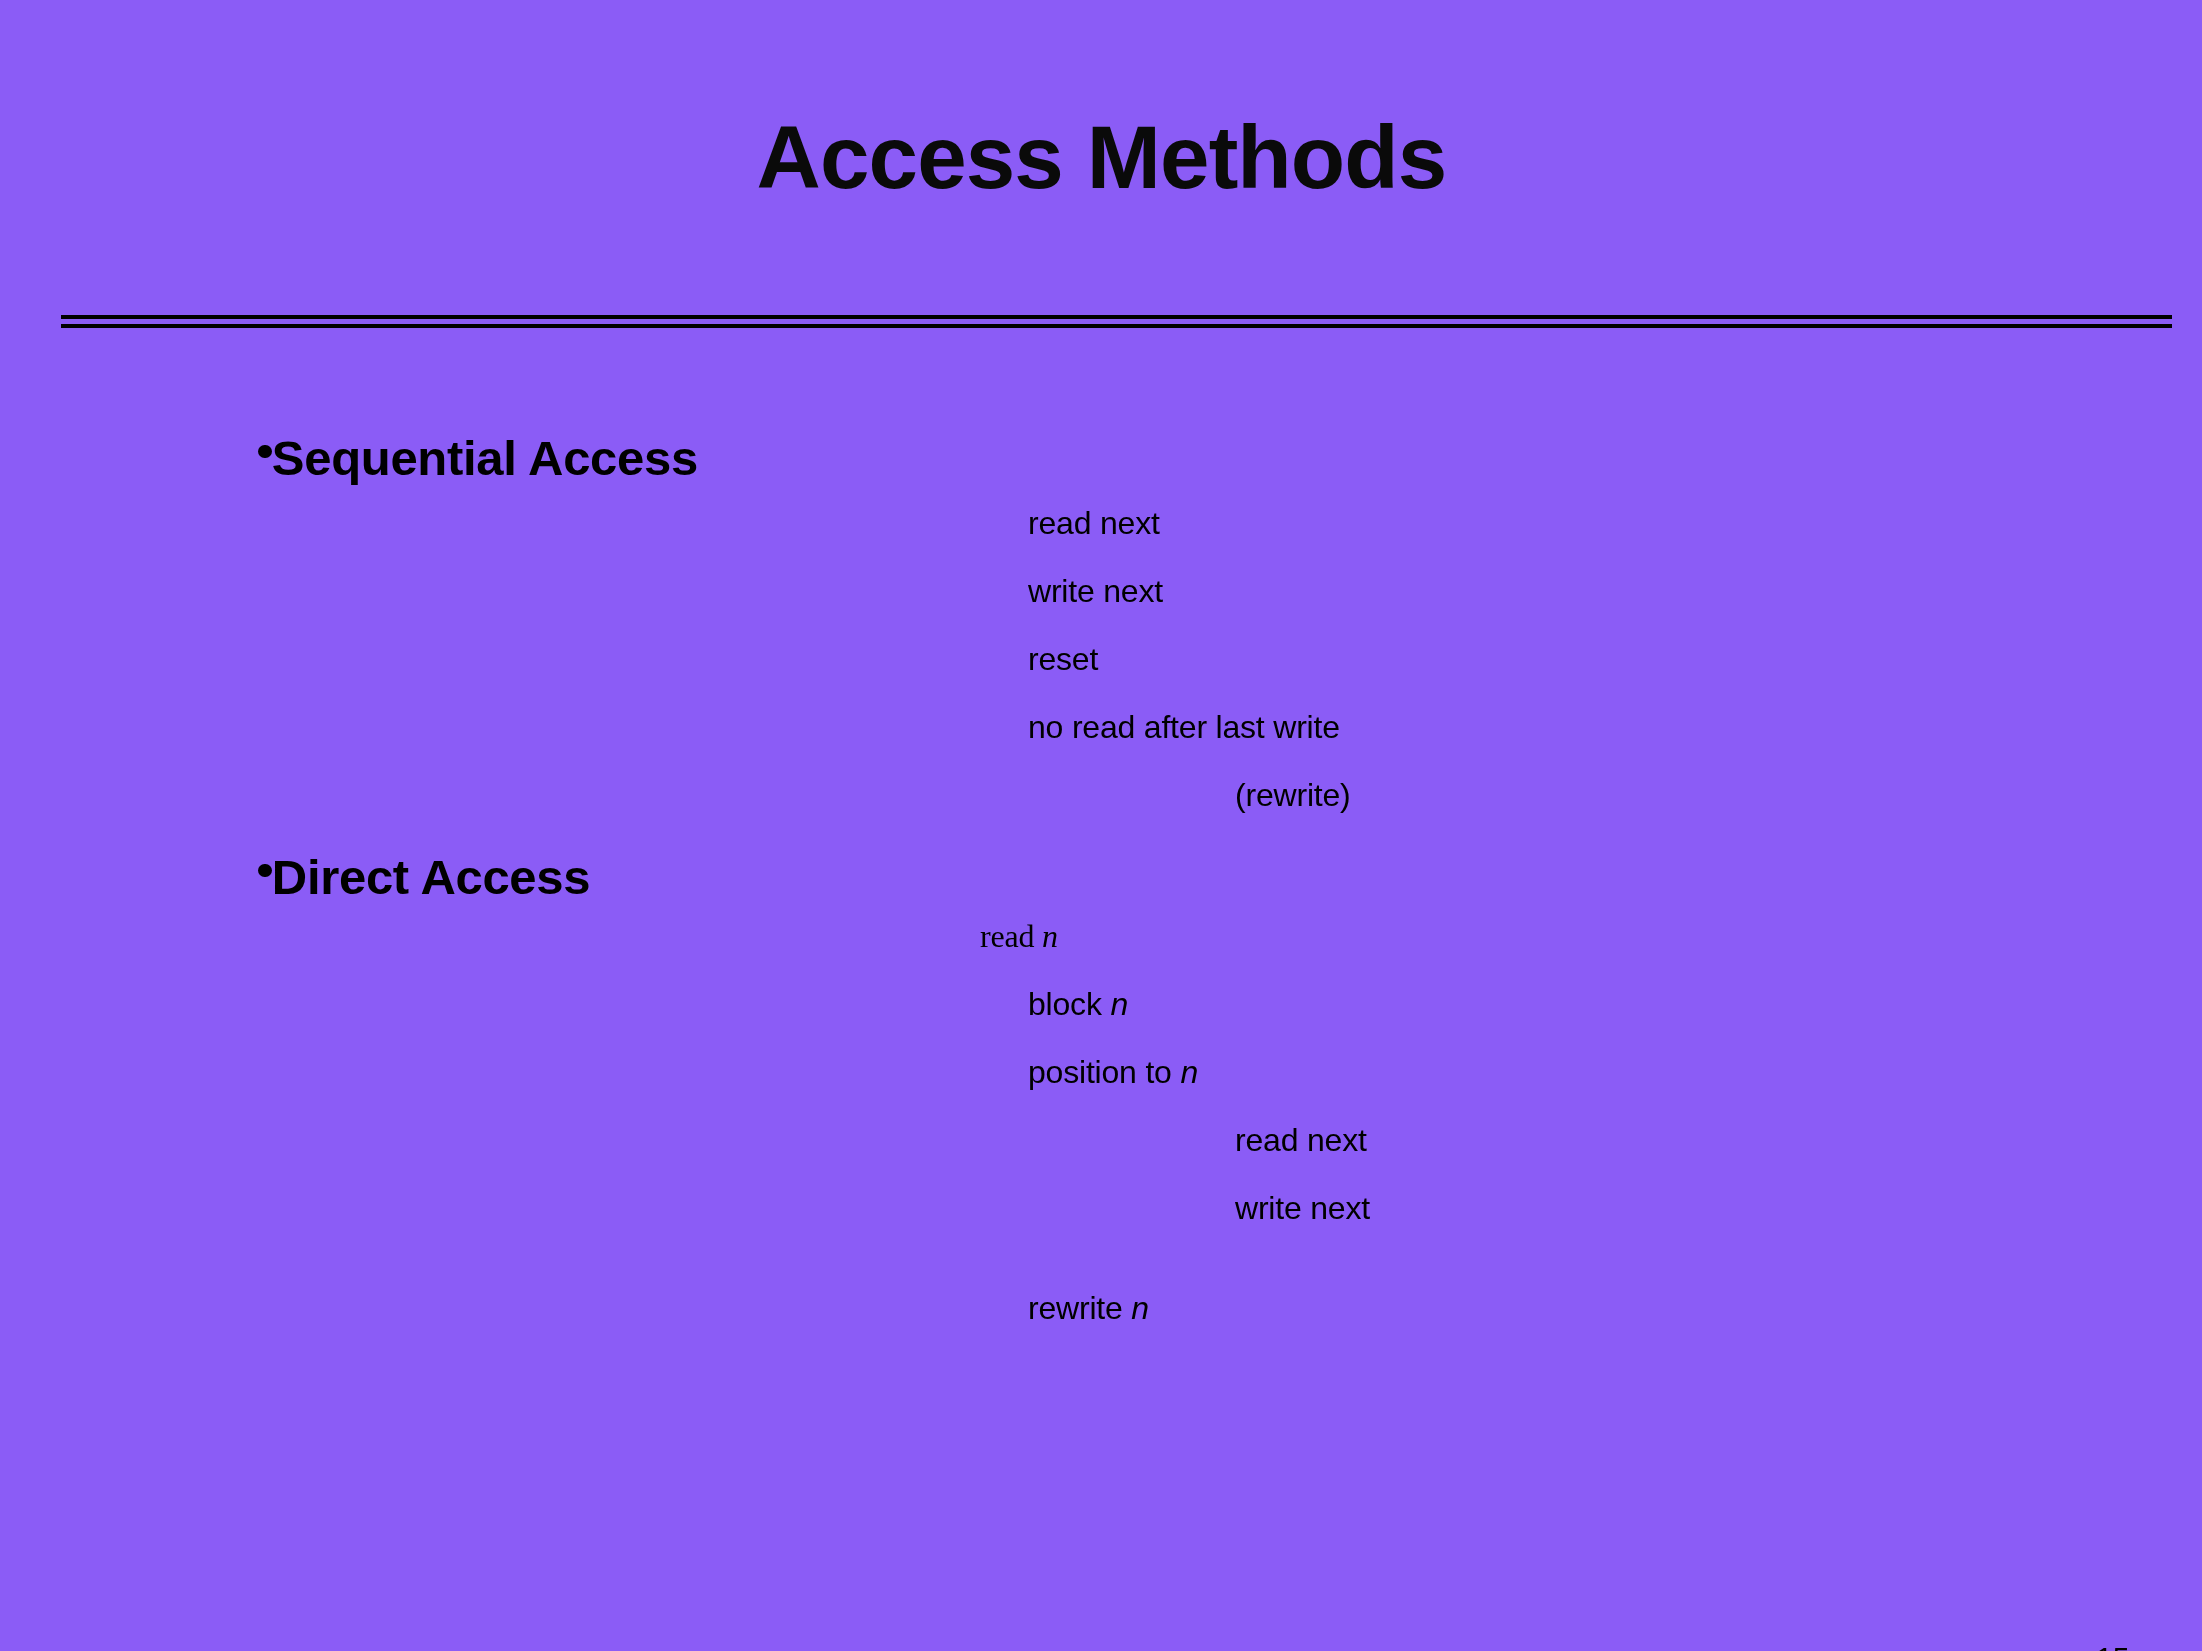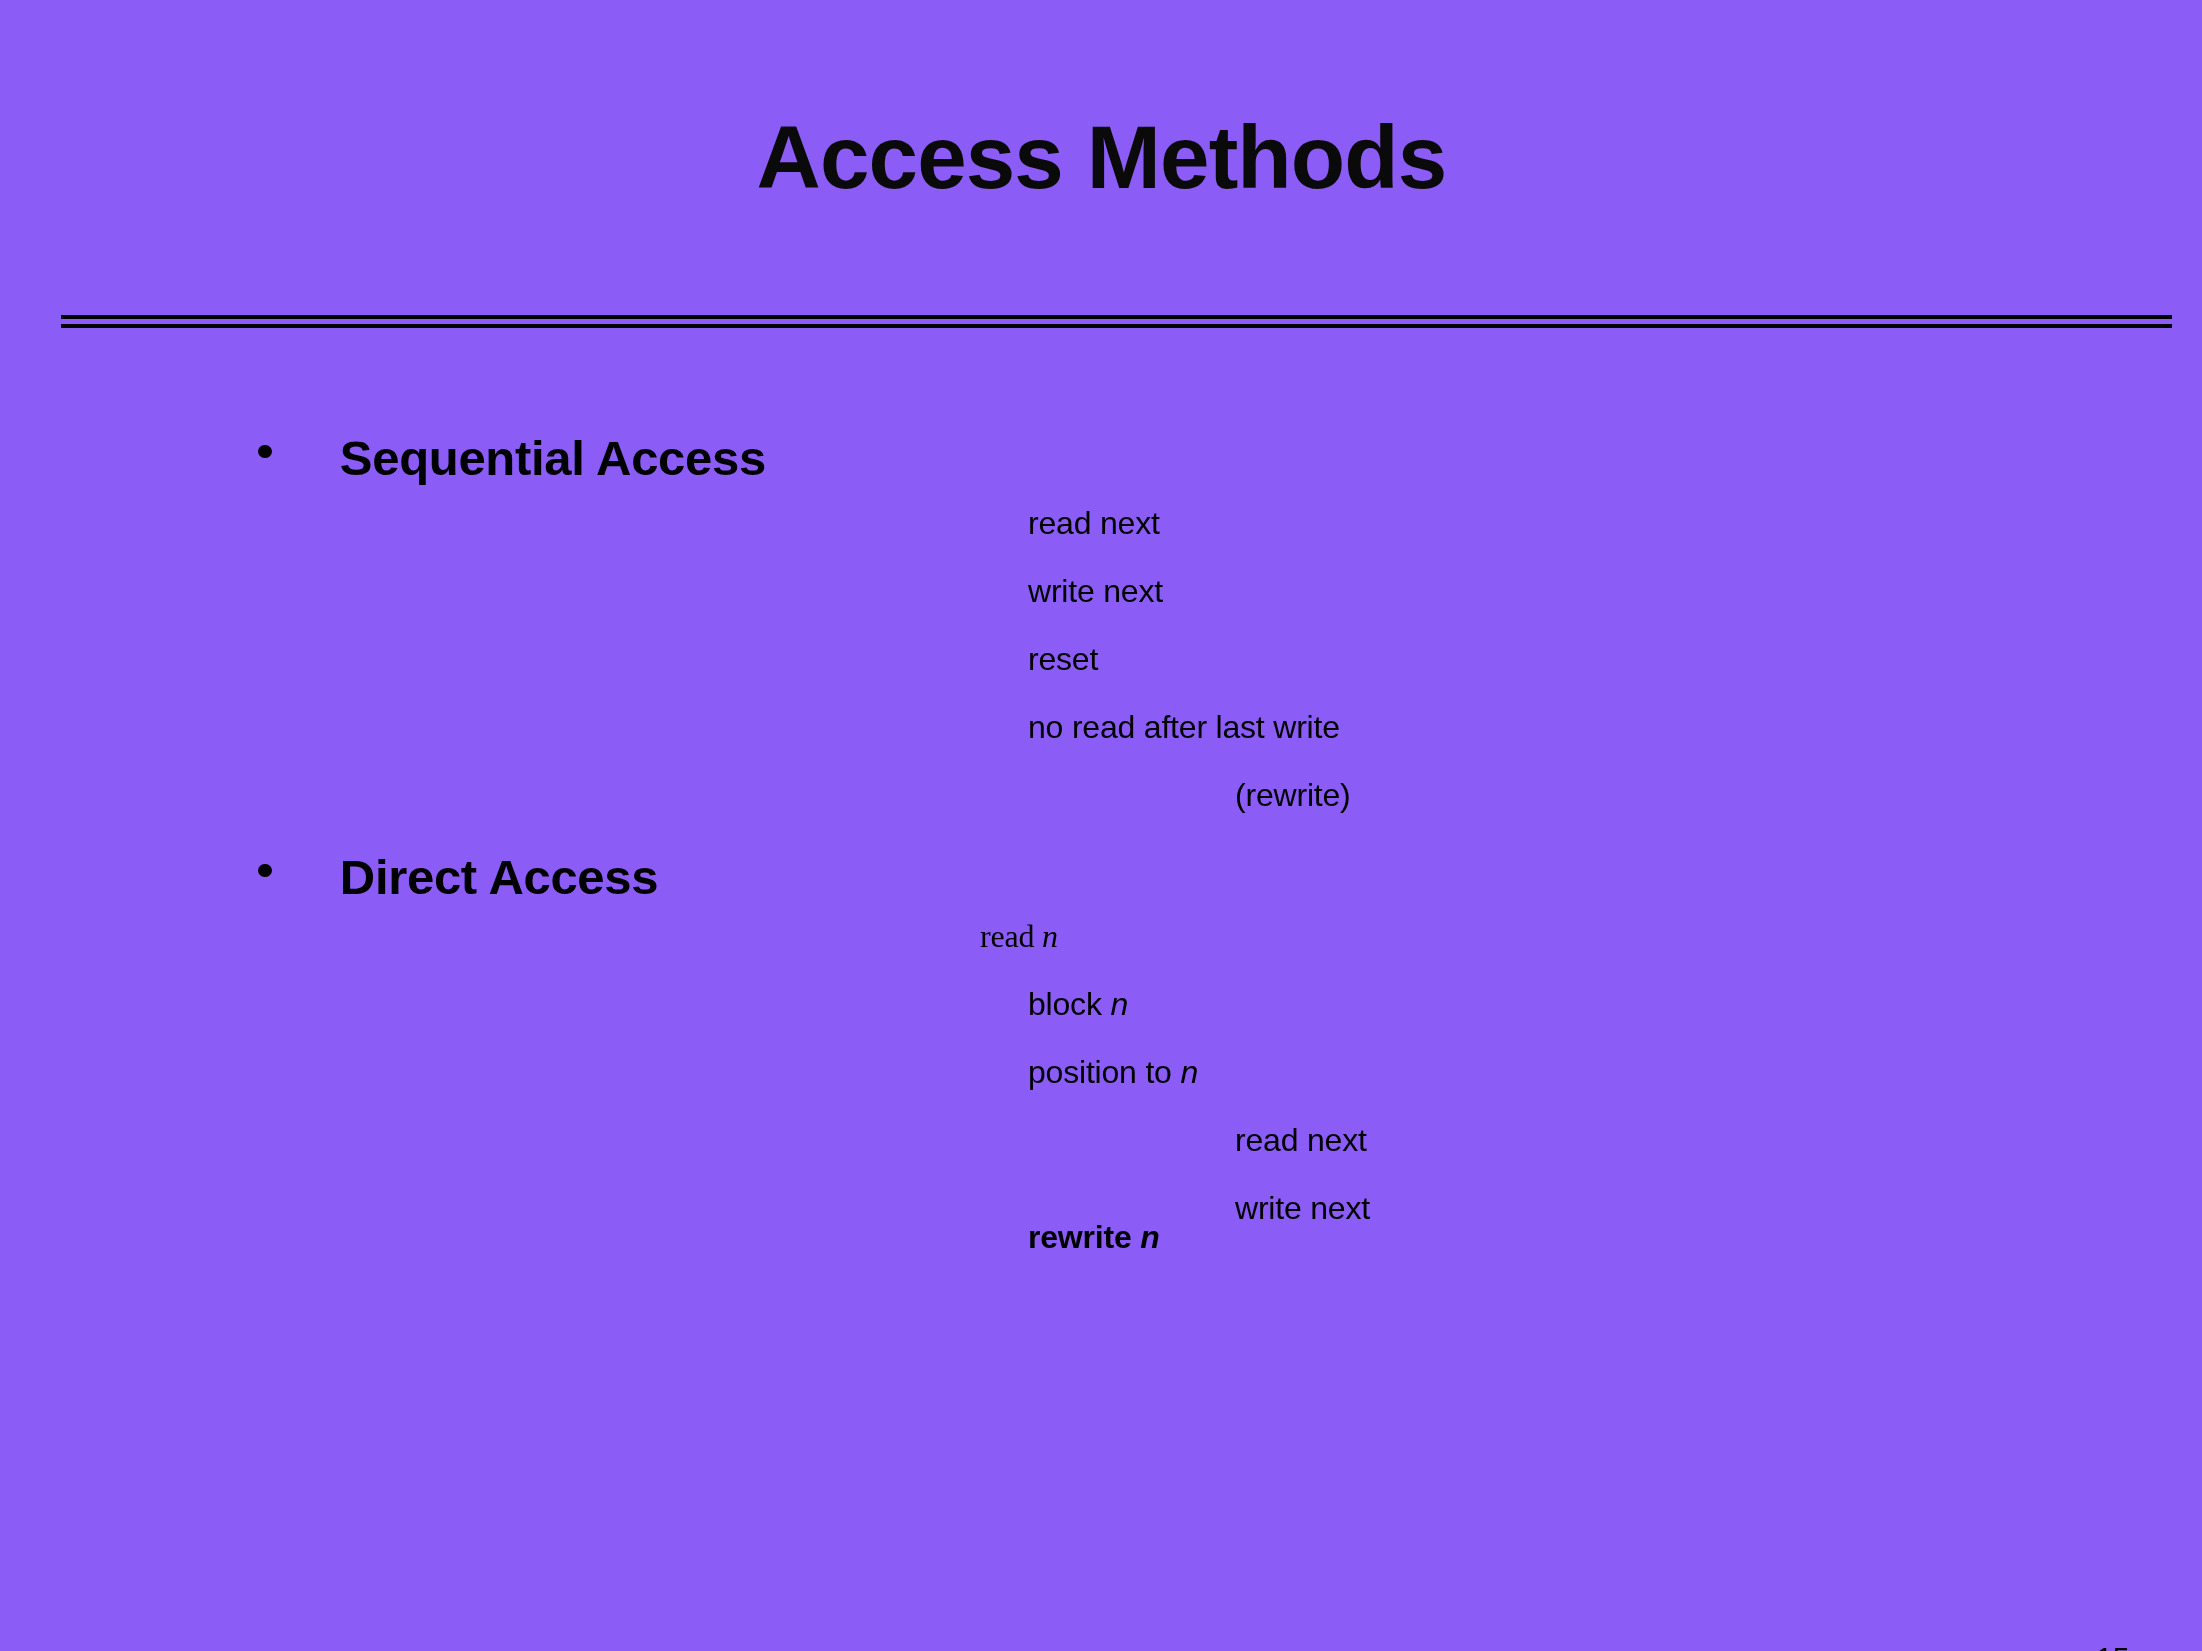--- a/index.html
+++ b/index.html
@@ -69,21 +69,20 @@
   .section-heading .bullet-dot {
     display: inline-block;
     width: 13.8px;
     height: 13.8px;
     border-radius: 50%;
     background: #000000;
     vertical-align: 0.34em;
   }
   .section-heading .heading-label {
     display: inline-block;
-    margin-left: 68px;
     text-align: center;
   }
 
   .op-line {
     position: absolute;
     font-size: 32px;
     font-weight: normal;
     line-height: 1;
     white-space: nowrap;
     letter-spacing: -0.2px;
@@ -161,21 +160,21 @@
     </div>
     <div class="op-line" style="left:1028px; top:1056px;">
       <span>position to </span><span class="var-n">n</span>
     </div>
     <div class="op-line" style="left:1235px; top:1124px;">
       <span>read next</span>
     </div>
     <div class="op-line" style="left:1235px; top:1192px;">
       <span>write next</span>
     </div>
-    <div class="op-line" style="left:1028px; top:1221px;font-weight:bold;">
+    <div class="op-line" style="left:1028px; top:1292px;">
       <span>rewrite </span><span class="var-n">n</span>
     </div>
 
 
   </div>
 
   <div id="page-number">15</div>
 
 </div>
 

